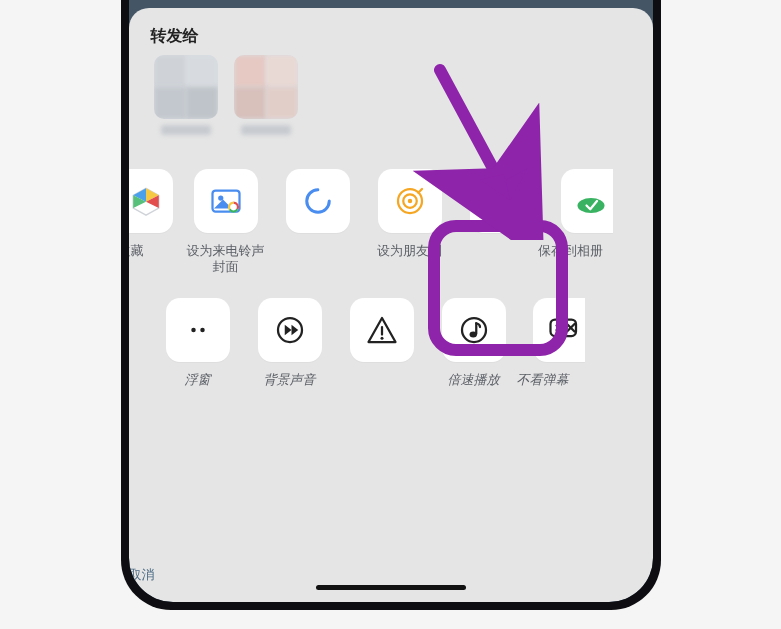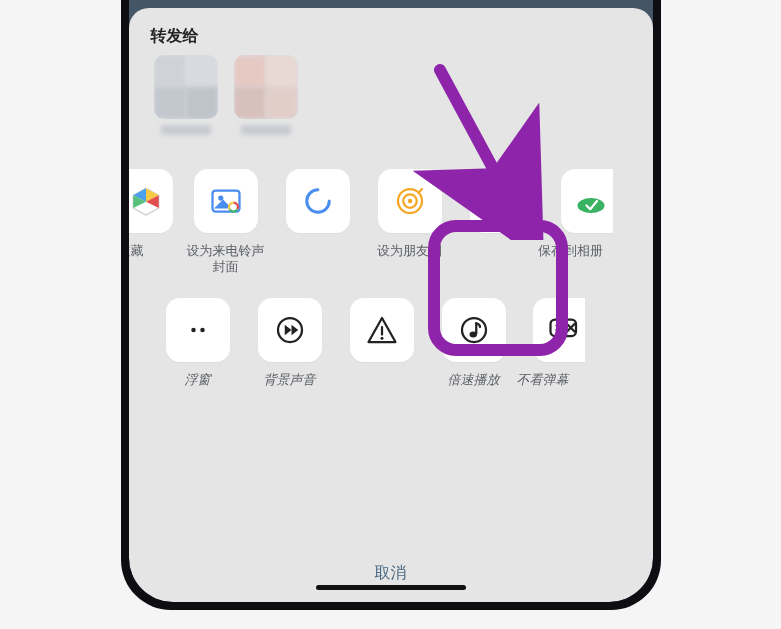--- a/index.html
+++ b/index.html
@@ -134,23 +134,22 @@
     .action-label {
       margin-top: 10px;
       font-size: 13px;
       color: #5b5f66;
       text-align: center;
       line-height: 1.25;
       min-height: 32px;
       width: 84px;
     }
     .cancel-bar {
-      text-align: center;
       padding: 22px 0 8px 0;
-      font-size: 16px;
+      font-size: 13px;
       color: #4b6a84;
     }
     .home-indicator {
       position: absolute;
       bottom: 12px;
       left: 50%;
       width: 150px; height: 5px;
       background: #111;
       border-radius: 3px;
       transform: translateX(-50%);

